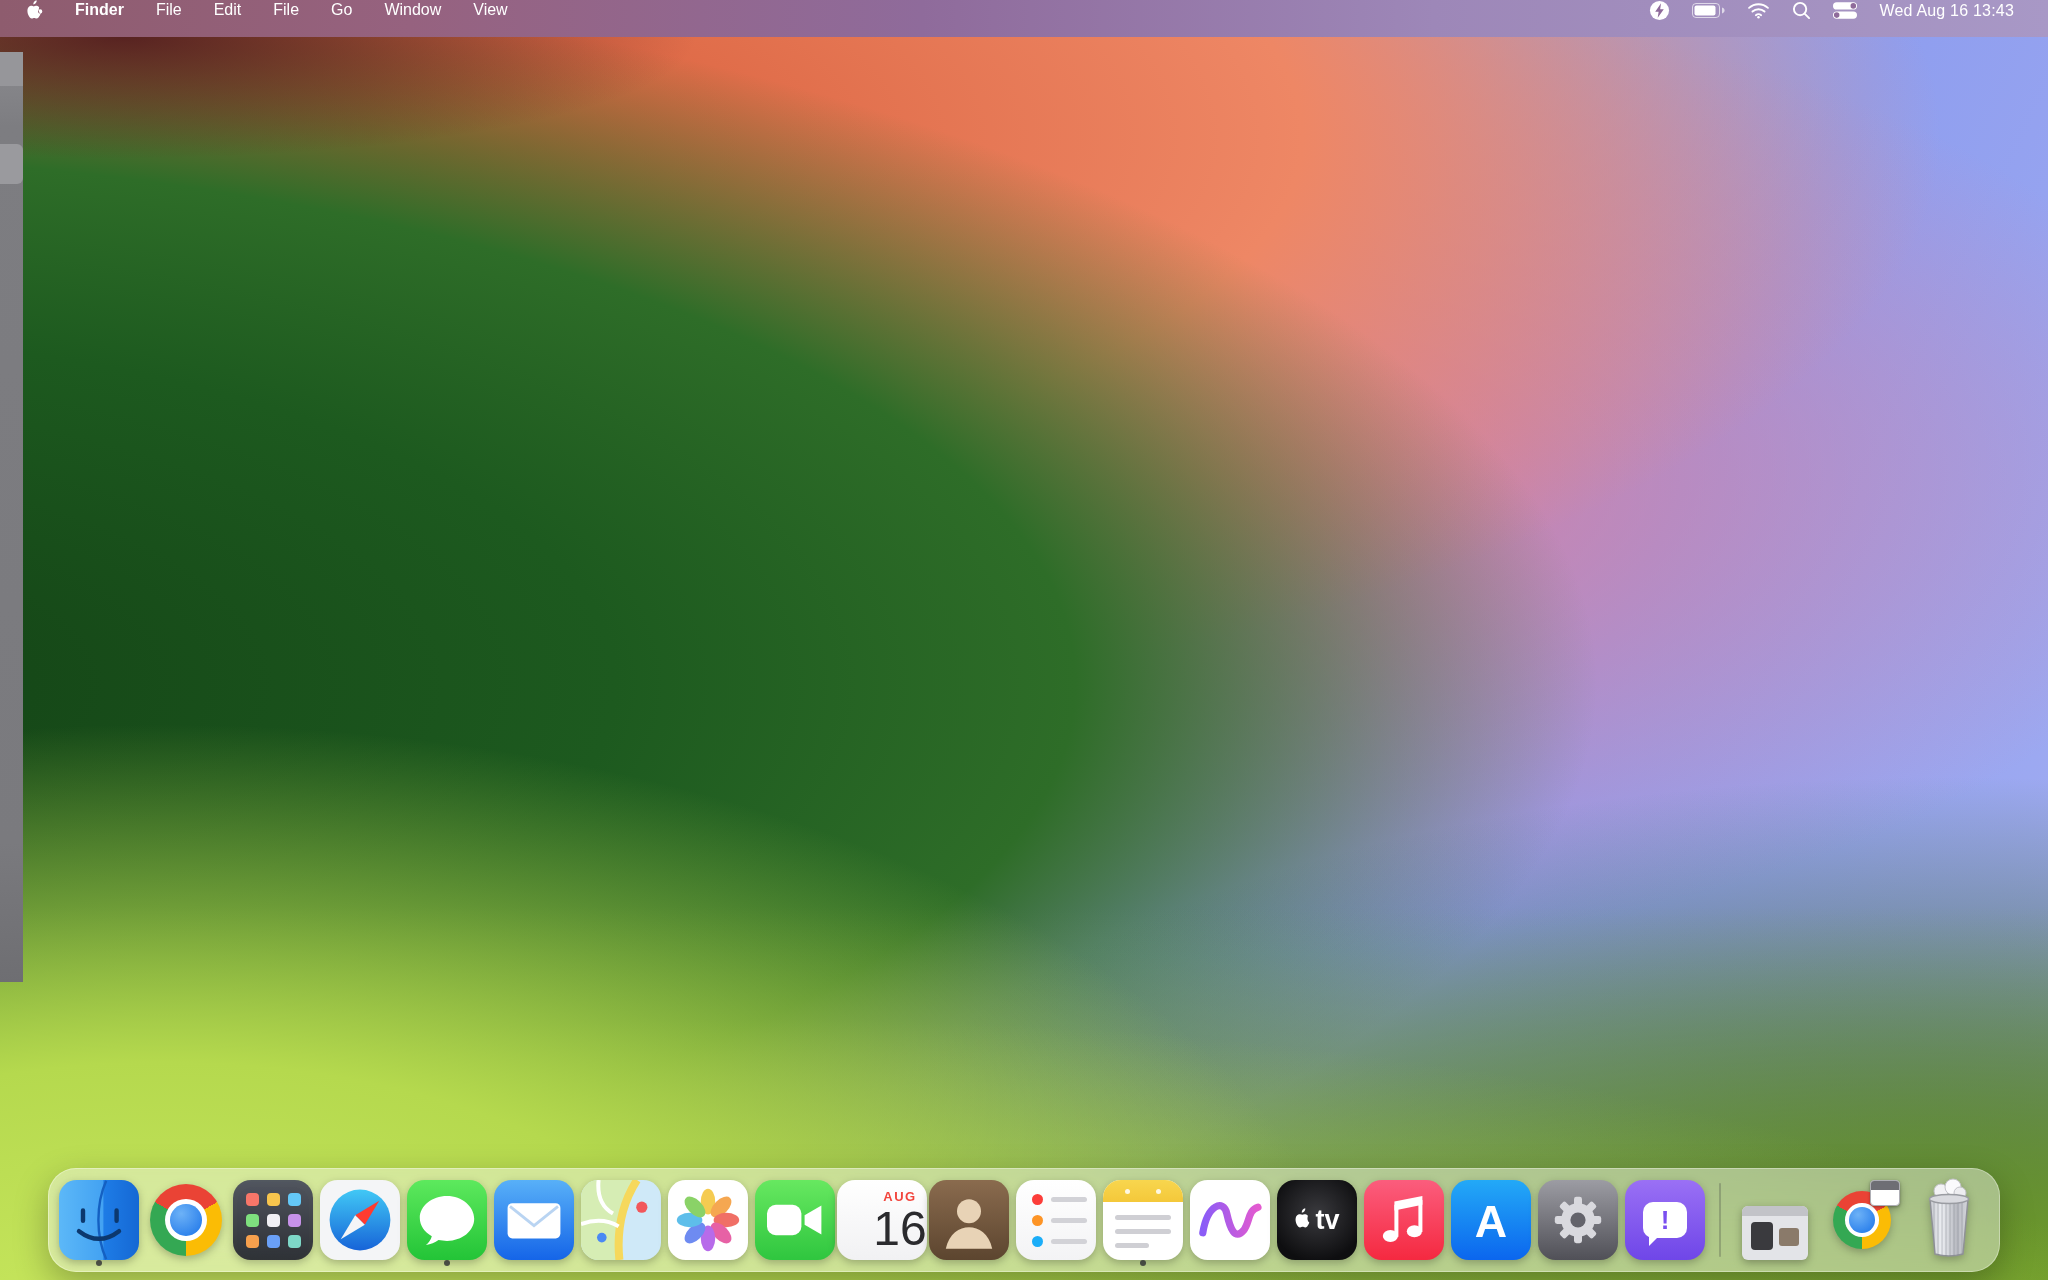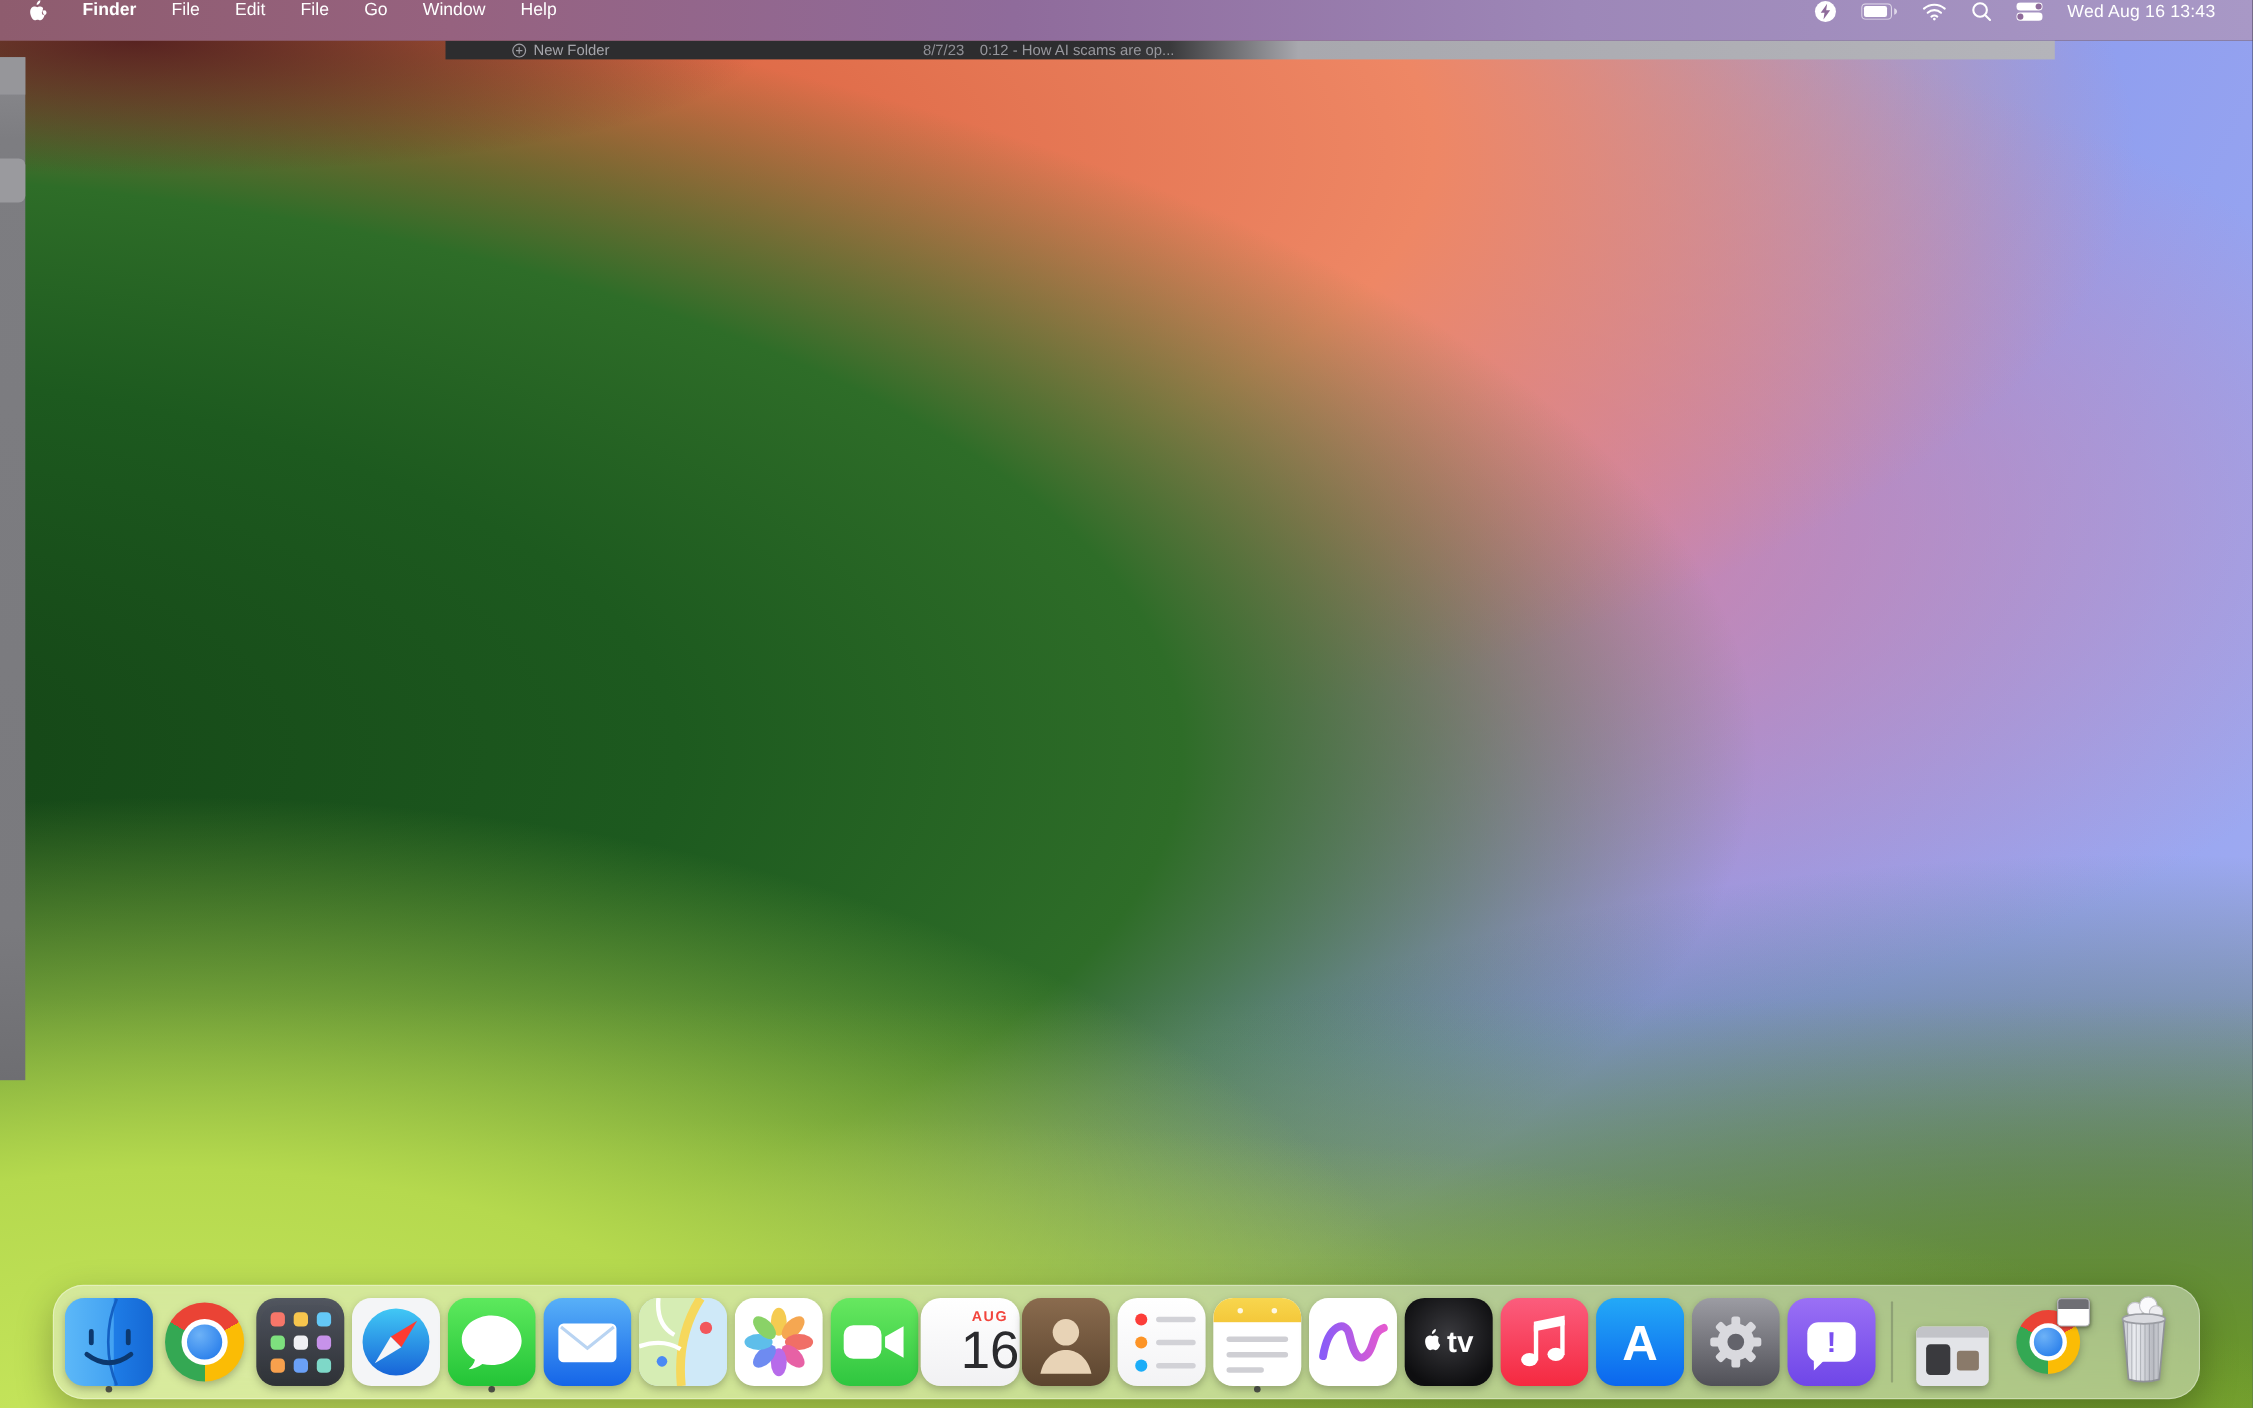--- a/index.html
+++ b/index.html
@@ -207,54 +207,41 @@
     <clipPath id="trashClip">
         <path d="M13 21 L51 21 L46 76 Q32 80 18 76 Z"></path>
       </clipPath>
   </defs>
 </svg>
 
 <div class="screen">
 
   <div class="wallpaper"></div>
 
-  <div class="bg-window-strip">
-    <div class="new-folder">
-      <svg viewBox="0 0 20 20">
-          <circle cx="10" cy="10" r="8.3" fill="none" stroke="#9d9da3" stroke-width="1.6"></circle>
-          <path d="M10 5.8v8.4M5.8 10h8.4" stroke="#9d9da3" stroke-width="1.6"></path>
-        </svg>
-      <span>New Folder</span>
-    </div>
-    <div class="file-row">
-      <span class="f-date">8/7/23</span>
-      <span class="f-name">0:12 - How AI scams are op...</span>
-    </div>
-  </div>
 
   <div class="left-sliver">
     <div class="sliver-cap"></div>
     <div class="sliver-notch"></div>
   </div>
 
   <header class="menubar">
     <div class="mb-left">
       <span class="apple">
         <svg viewBox="0 0 100 120">
           <path d="M63 1c2 12-8 24-20 26-2-12 8-24 20-26z"></path>
           <path fill-rule="evenodd" d="M78 44c-10-12-26-10-32-5-6-5-22-7-32 5-12 15-6 45 8 61 6 7 13 7 19 4 5-2 9-2 14 0 6 3 13 3 19-4 5-6 10-14 12-22-9-5-14-21-8-39z M84 56a13 13 0 1 0 0 26 13 13 0 1 0 0-26z"></path>
         </svg>
       </span>
       <span class="mb-item bold">Finder</span>
       <span class="mb-item">File</span>
       <span class="mb-item">Edit</span>
       <span class="mb-item">File</span>
       <span class="mb-item">Go</span>
       <span class="mb-item">Window</span>
-      <span class="mb-item">Help</span>
+      <span class="mb-item">View</span>
     </div>
     <div class="mb-right">
       <span class="st">
         <svg width="21" height="21" viewBox="0 0 22 22">
             <circle cx="11" cy="11" r="10" fill="#fff"></circle>
             <path d="M12.6 3.5 6.5 12.2h3.6l-1 6.3 6.4-8.8h-3.8z" fill="#8f6b9b"></path>
           </svg>
       </span>
       <span class="st">
         <svg width="33" height="15" viewBox="0 0 33 15">

